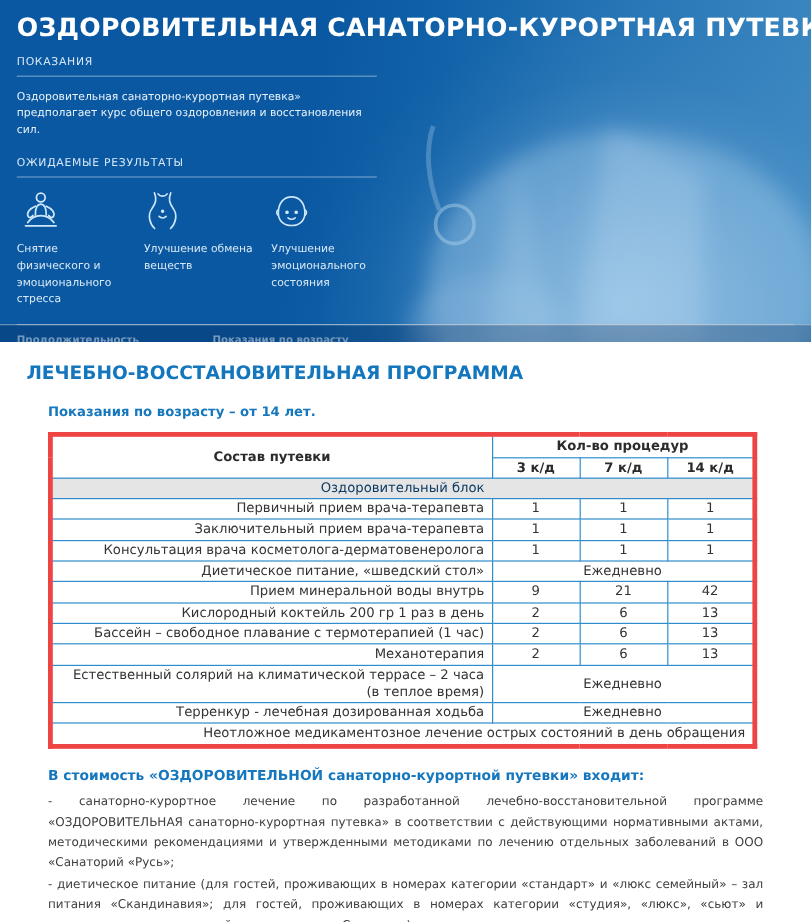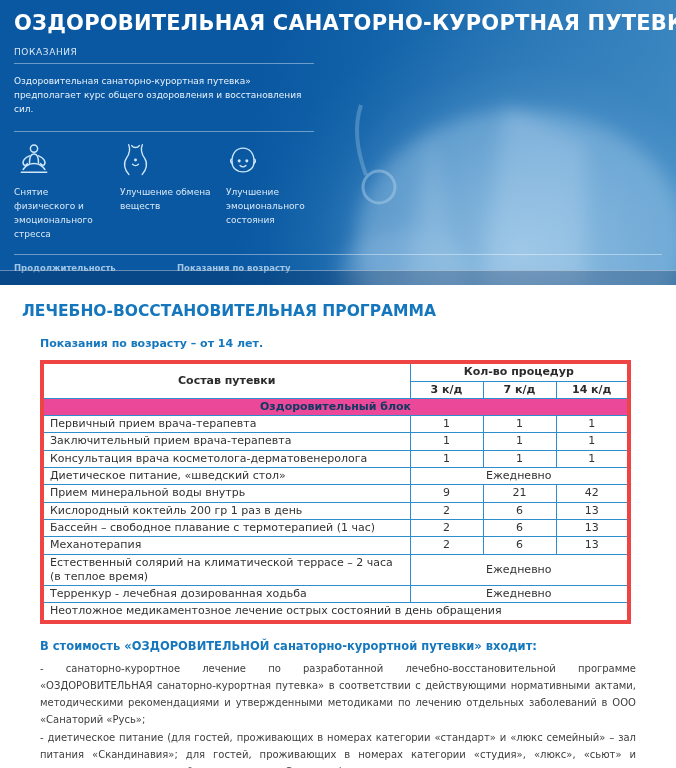--- a/index.html
+++ b/index.html
@@ -51,24 +51,24 @@
 
   table.proc {
     margin-left: 40px; width: 588px; border-collapse: collapse;
     border: 4px solid #ef4444; font-size: 11px; color:#333;
     table-layout: fixed;
   }
   table.proc th, table.proc td { border: 1px solid #2e8ecd; padding: 1px 6px; line-height: 1.3; }
   table.proc col.c-name { width: 368px; }
   table.proc col.c-day { width: 73px; }
   th { font-weight: bold; text-align: center; color:#2b2b2b; }
-  td.name { text-align: left; margin-top: 21px; }
+  td.name { text-align: right; margin-top: 21px; }
   td.val { text-align: center; }
   tr.section-row td {
-    background:#ec4899; color:#0d3a63; font-weight:bold; text-align:center; padding: 1px 4px;
+    background:#e5e5e5; color:#0d3a63; font-weight:normal; text-align:center; padding: 1px 4px;
   }
 
   
   .included { margin: 15px 40px 0 40px; }
   .included h3 { font-size: 11.5px; color:#1577bd; font-weight:bold; margin-bottom: 7px; }
   .included p { font-size: 10px; color:#3e3e3e; text-align: justify; line-height: 1.7; margin-bottom: 1px; }
 </style>
 </head>
 <body>
 
@@ -95,20 +95,21 @@
     <div class="banner-content">
       <h1 class="banner-title">ОЗДОРОВИТЕЛЬНАЯ САНАТОРНО-КУРОРТНАЯ ПУТЕВКА</h1>
 
       <div class="sec">
         <div class="sec-h">ПОКАЗАНИЯ</div>
         <div class="rule"></div>
         <p class="sec-p">Оздоровительная санаторно-курортная путевка» предполагает курс общего оздоровления и восстановления сил.</p>
       </div>
 
       <div class="sec">
+        <div class="sec-h">ОЖИДАЕМЫЕ РЕЗУЛЬТАТЫ</div>
         <div class="rule"></div>
 
         <div class="results">
           <div class="result">
             <span class="result-icon">
               <svg viewBox="0 0 44 36" width="40" height="33" fill="none" stroke="currentColor" stroke-width="1.6" stroke-linecap="round">
                 <circle cx="22" cy="6" r="4"></circle>
                 <path d="M17 22 c0 -7 2 -10 5 -10 c3 0 5 3 5 10"></path>
                 <path d="M17 14 c-5 2 -8.5 6 -6.5 9.5 c1 1.4 3.2 1 4.2 -1"></path>
                 <path d="M27 14 c5 2 8.5 6 6.5 9.5 c-1 1.4 -3.2 1 -4.2 -1"></path>

